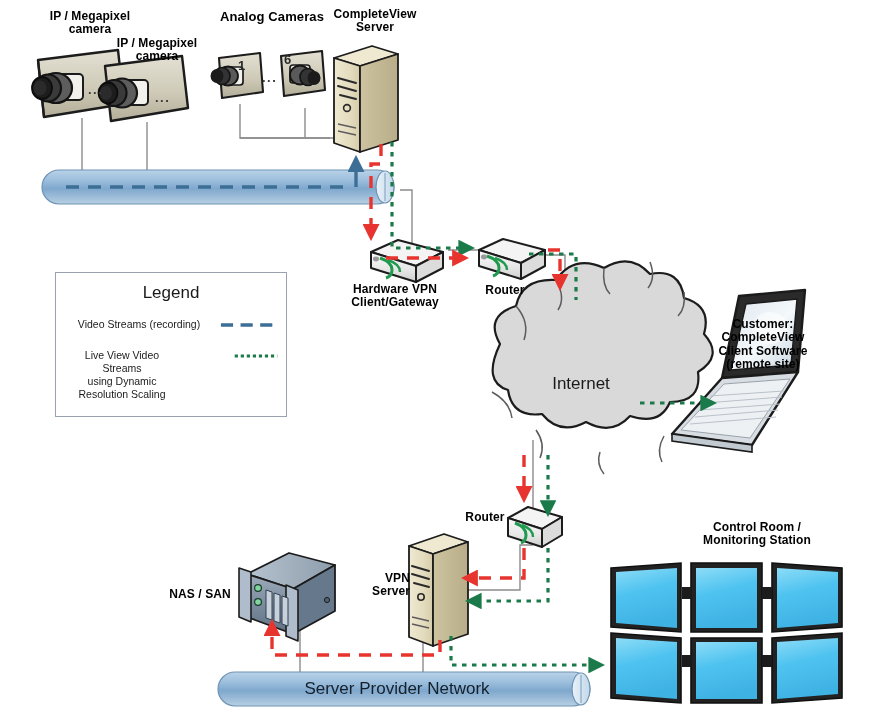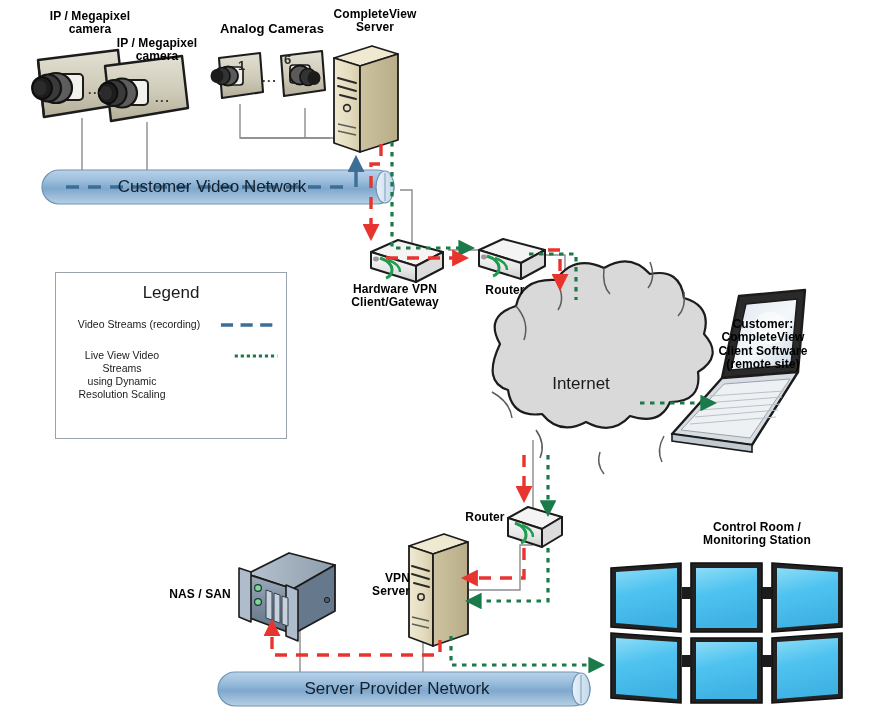--- a/index.html
+++ b/index.html
@@ -321,46 +321,45 @@
       <path d="M524,455 L524,498" marker-end="url(#arrRed)"></path>
 
       <path d="M524,548 L524,578 L466,578" marker-end="url(#arrRed)"></path>
 
       <path d="M440,640 L440,655 L272,655 L272,624" marker-end="url(#arrRed)"></path>
     </g>
   </svg>
 
   <div class="lbl f12" style="left:30px;top:10px;width:120px;">IP / Megapixel<br>camera</div>
   <div class="lbl f12" style="left:97px;top:37px;width:120px;">IP / Megapixel<br>camera</div>
-  <div class="lbl f13" style="left:207px;top:10px;width:130px;margin-top:12px;">Analog Cameras</div>
+  <div class="lbl f13" style="left:207px;top:10px;width:130px;">Analog Cameras</div>
   <div class="lbl f12" style="left:320px;top:8px;width:110px;">CompleteView<br>Server</div>
 
   <div class="num" style="left:238px;top:58px;">1</div>
   <div class="num" style="left:284px;top:52px;">6</div>
   <div class="dots" style="left:262px;top:70px;">...</div>
   <div class="dots" style="left:88px;top:82px;">...</div>
   <div class="dots" style="left:155px;top:90px;">...</div>
 
-  <div class="netbar-txt" style="left:42px;top:177px;width:340px;">Customer Video Network</div>
 
   <div class="lbl f12" style="left:330px;top:283px;width:130px;">Hardware VPN<br>Client/Gateway</div>
   <div class="lbl f12" style="left:460px;top:284px;width:90px;">Router</div>
 
   <div class="internet-txt" style="left:516px;top:374px;width:130px;text-align:center;">Internet</div>
 
   <div class="lbl f12" style="left:688px;top:318px;width:150px;">Customer:<br>CompleteView<br>Client Software<br>(remote site)</div>
 
   <div class="lbl f12" style="left:440px;top:511px;width:90px;">Router</div>
   <div class="lbl f12" style="left:348px;top:572px;width:62px;text-align:right;">VPN<br>Server</div>
   <div class="lbl f12" style="left:160px;top:588px;width:80px;">NAS / SAN</div>
   <div class="lbl f12" style="left:662px;top:521px;width:190px;">Control Room /<br>Monitoring Station</div>
 
   <div class="netbar-txt" style="left:218px;top:679px;width:358px;">Server Provider Network</div>
 
-  <div class="legend-box" style="left:55px;top:272px;width:232px;height:167px;">
+  <div class="legend-box" style="left:55px;top:272px;width:232px;height:145px;">
     <div class="legend-title" style="top:10px;">Legend</div>
 
     <div class="legend-row" style="left:12px;top:45px;width:210px;">
       <div class="legend-text">Video Streams (recording)</div>
       <svg class="legend-swatch" viewBox="0 0 62 10">
         <line x1="1" y1="5" x2="61" y2="5" stroke="#3d6e96" stroke-width="4" stroke-dasharray="13 8"></line>
       </svg>
     </div>
 
     <div class="legend-row" style="left:12px;top:76px;width:210px;gap:48px;">

